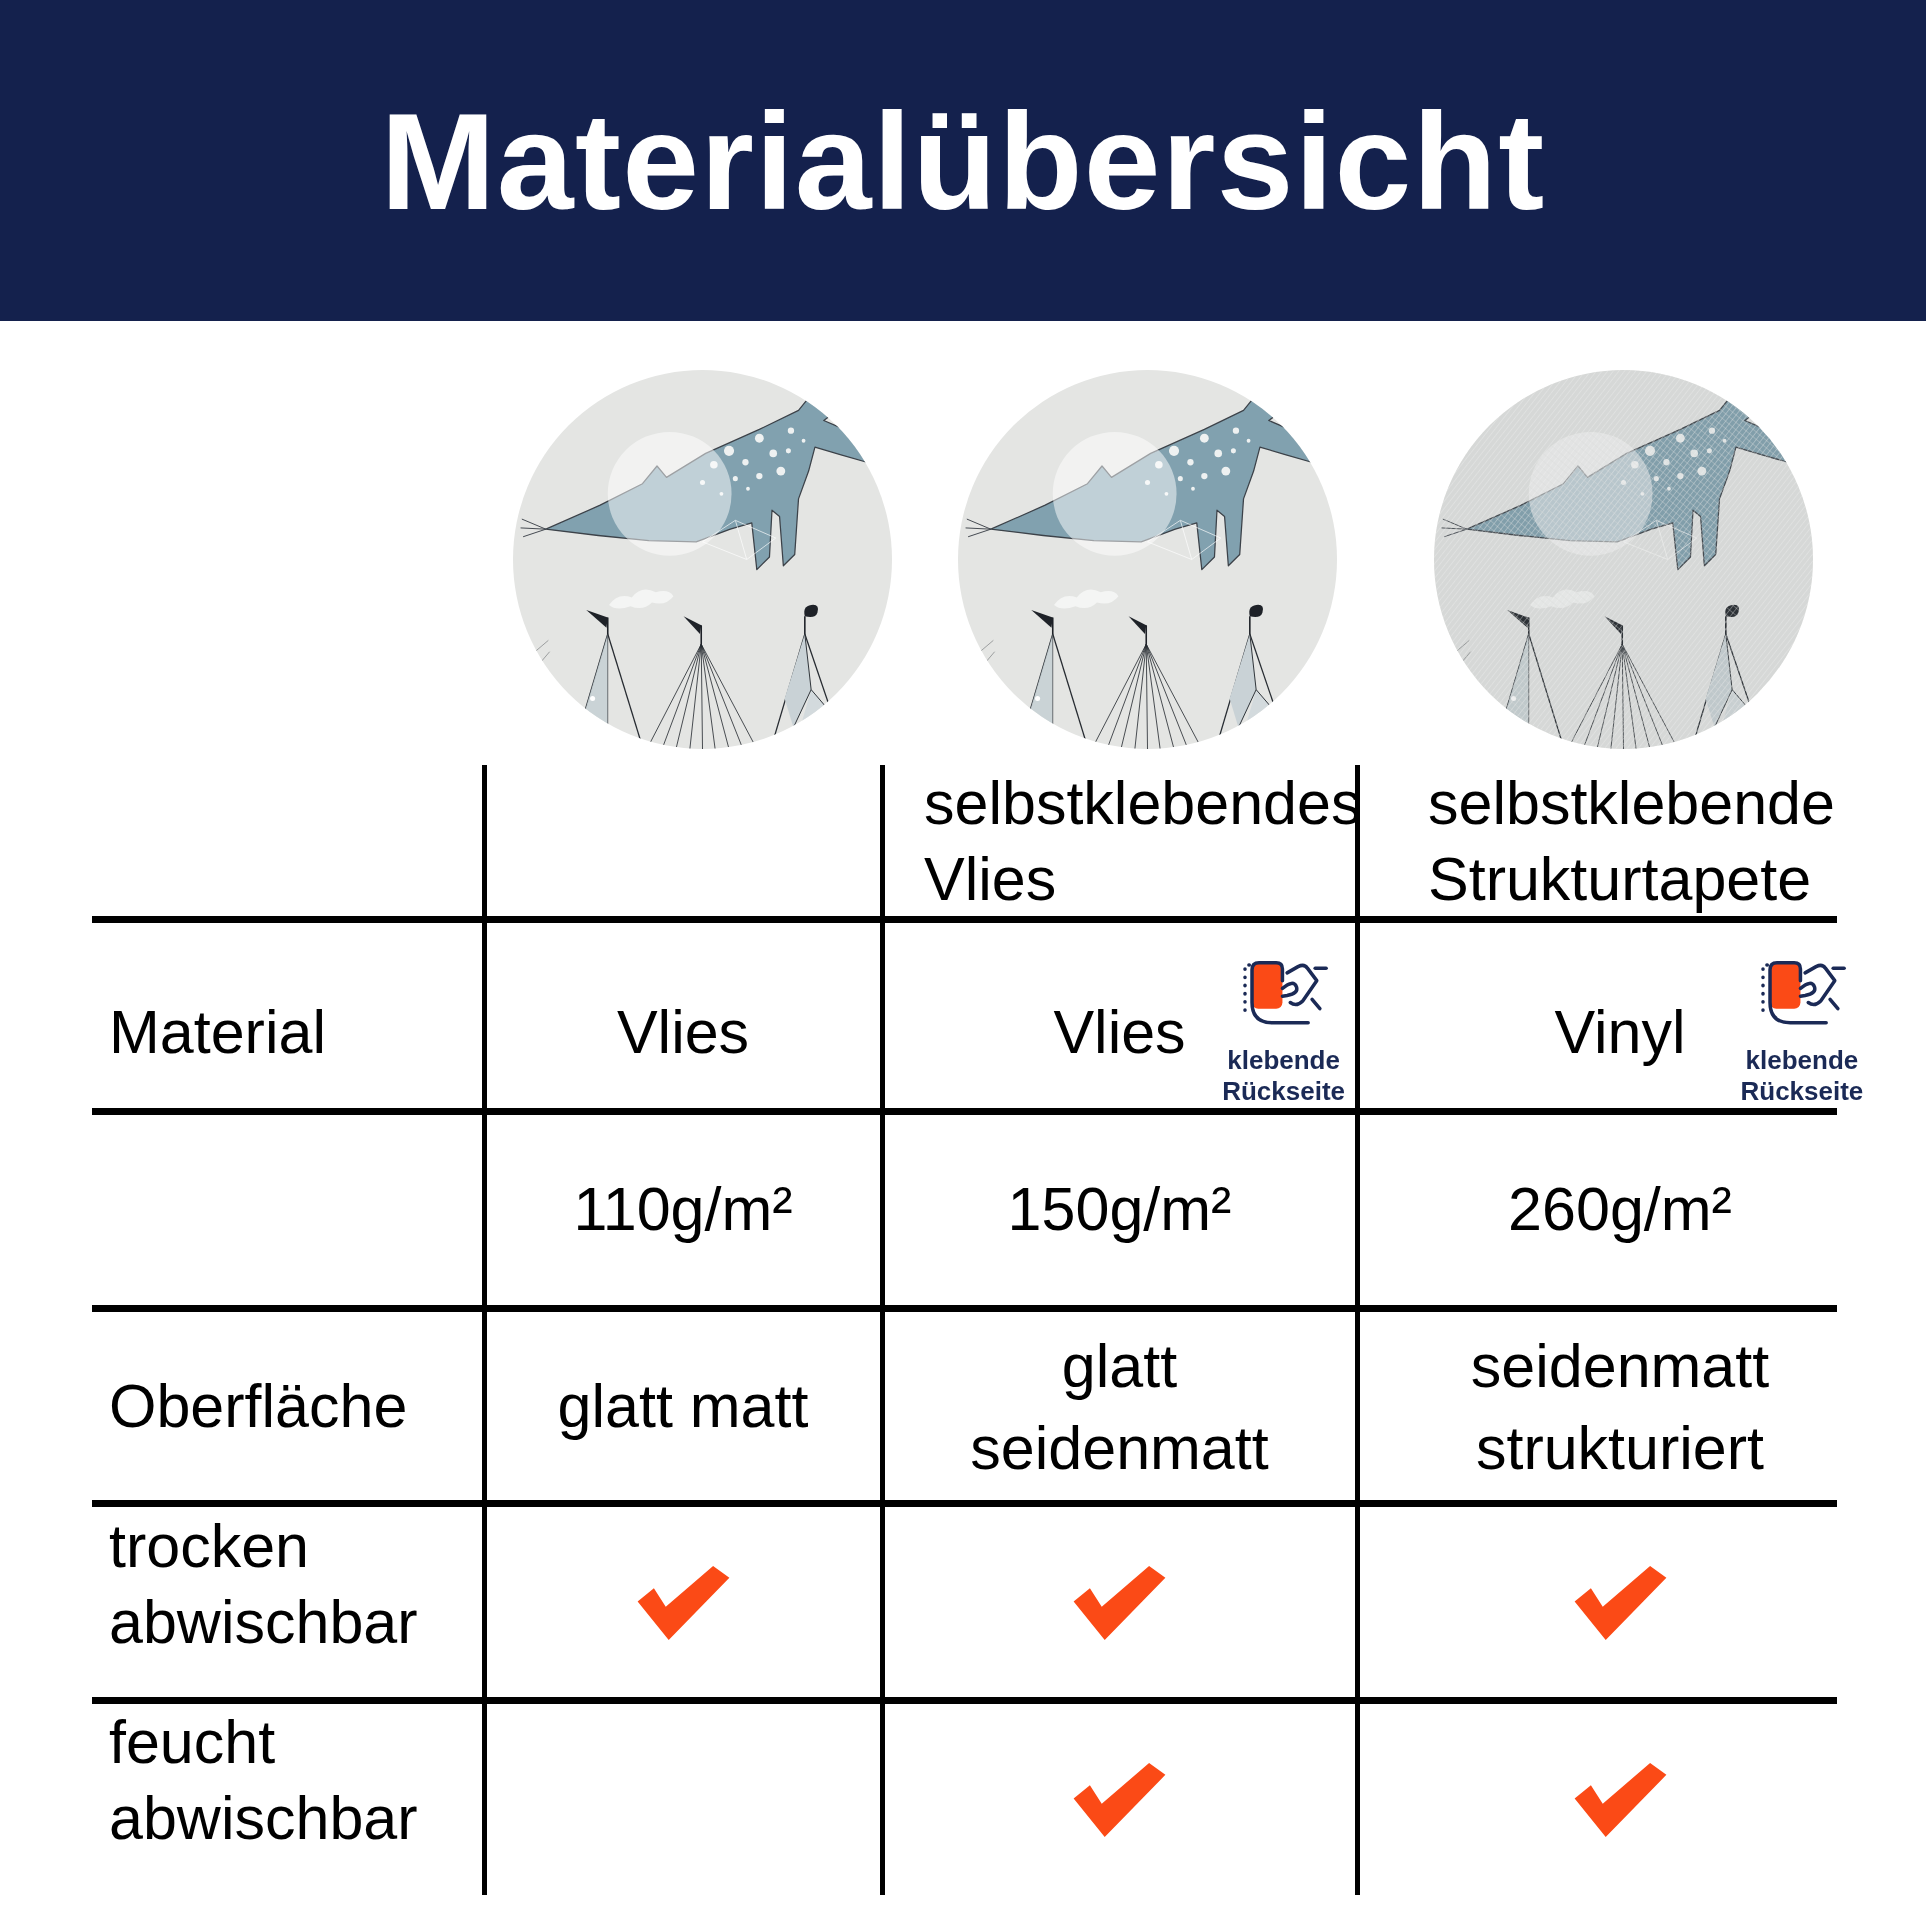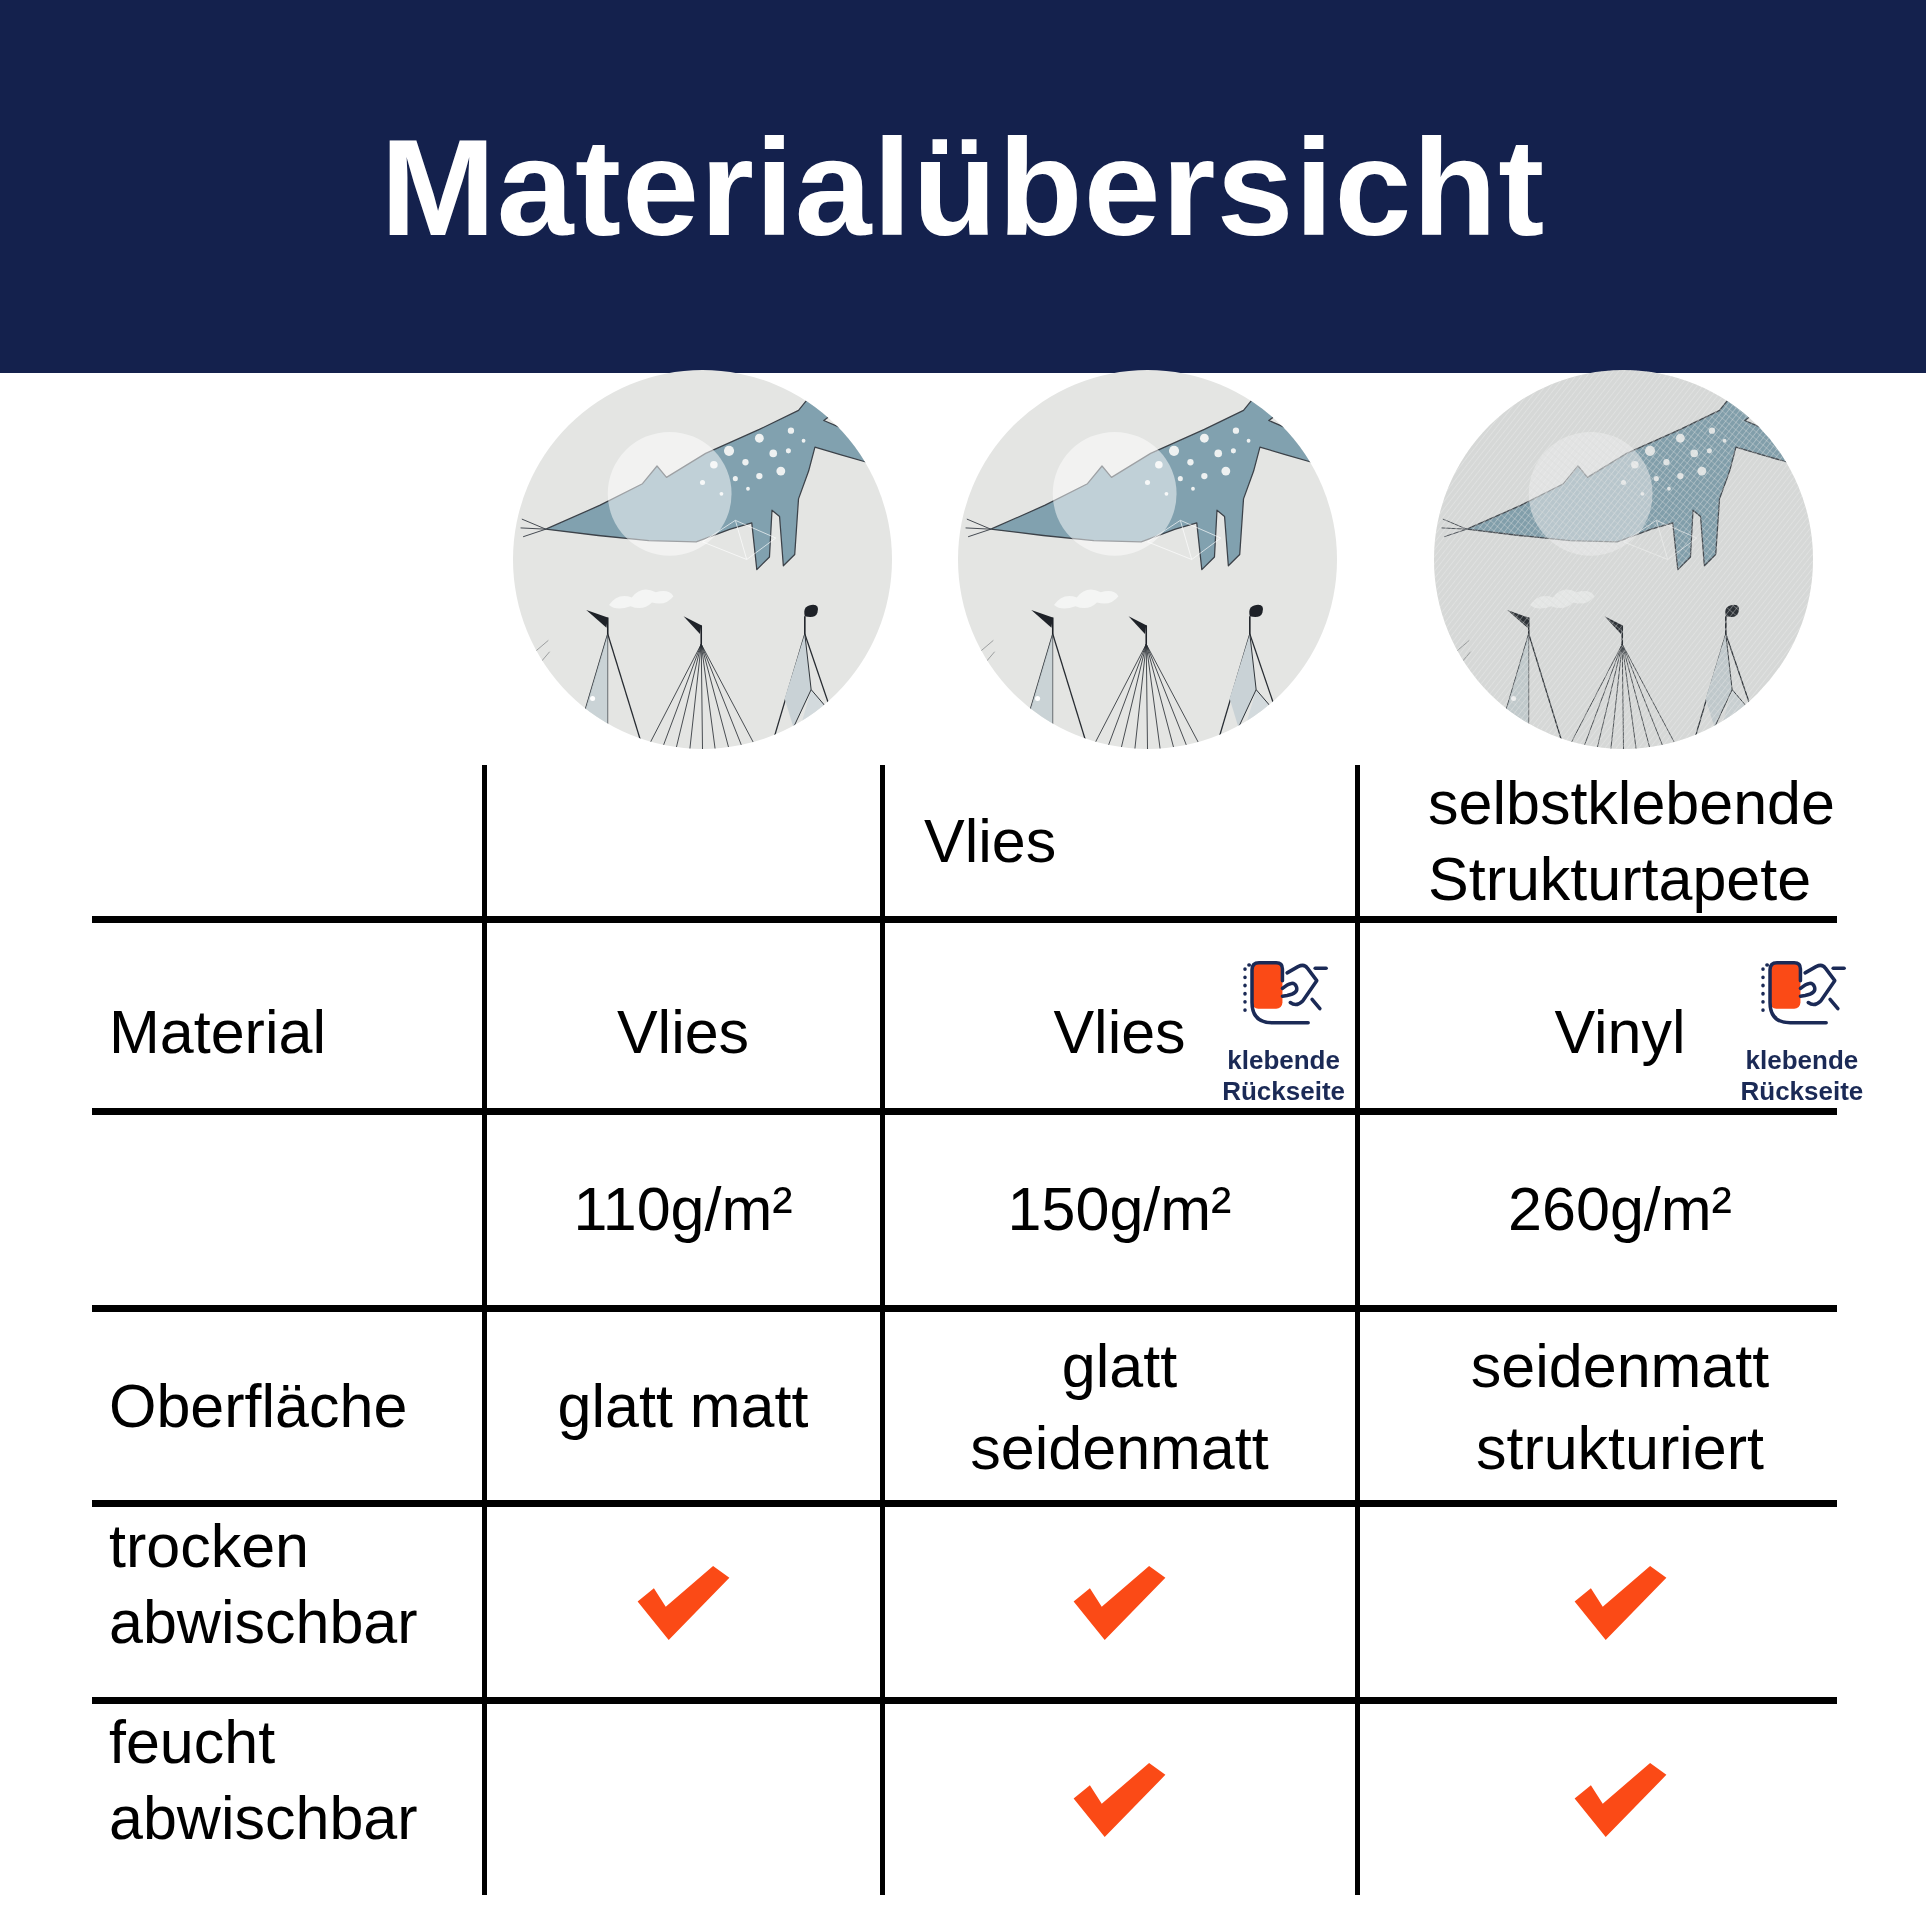--- a/index.html
+++ b/index.html
@@ -2,21 +2,21 @@
 <html style="--navy: #14214D; --icon-navy: #1B2A56;font-size:10.3px"><head>
 <meta charset="utf-8">
 <style>
   html,body{margin:0;padding:0;background:#ffffff;}
   .canvas{
     position:relative;width:1926px;height:1926px;background:#ffffff;overflow:hidden;
     font-family:"Liberation Sans", sans-serif;color:#000;
   }
   
   .header-bar{
-    position:absolute;left:0;top:0;width:1926px;height:373px;
+    position:absolute;left:0;top:0;width:1926px;height:321px;
     background:var(--navy,#14214D);
     display:flex;align-items:center;justify-content:center;
   }
   .page-title{
     color:#fff;font-size:138px;font-weight:bold;letter-spacing:1.3px;line-height:1;
   }
   
   .circle-img{
     position:absolute;top:370px;width:379px;height:379px;border-radius:50%;display:block;
   }
@@ -191,20 +191,21 @@
   <div class="vline" style="left:880px"></div>
   <div class="vline" style="left:1355px"></div>
   <div class="hline" style="top:916px"></div>
   <div class="hline" style="top:1108px"></div>
   <div class="hline" style="top:1305px"></div>
   <div class="hline" style="top:1500px"></div>
   <div class="hline" style="top:1697px"></div>
 
   <div class="cell c3 r-head head-left" style="padding-left:40px">
     <span class="head-lines">
+      <span>selbstklebendes</span>
       <span>Vlies</span>
     </span>
   </div>
   <div class="cell c4 r-head head-left" style="padding-left:69px">
     <span class="head-lines">
       <span>selbstklebende</span>
       <span>Strukturtapete</span>
     </span>
   </div>
 

